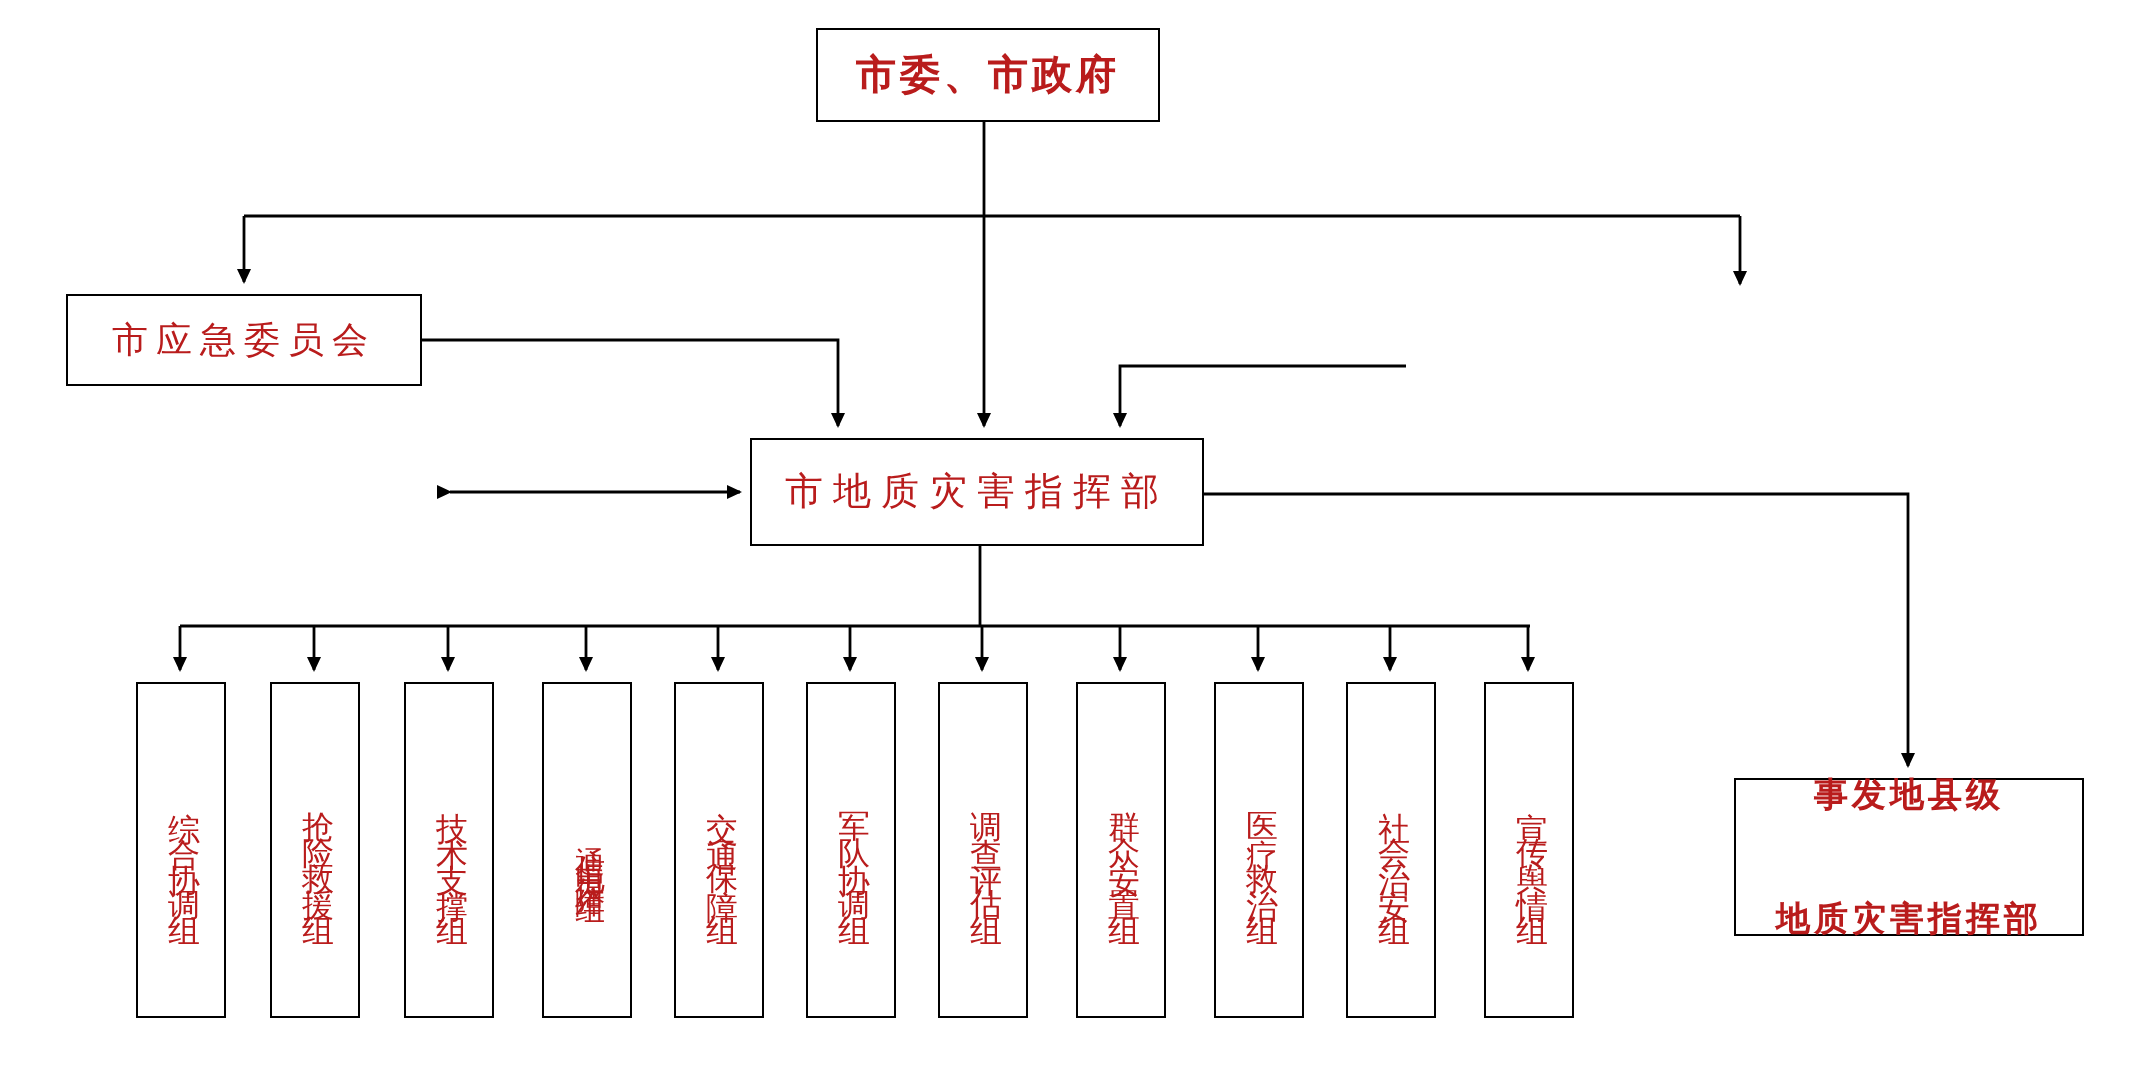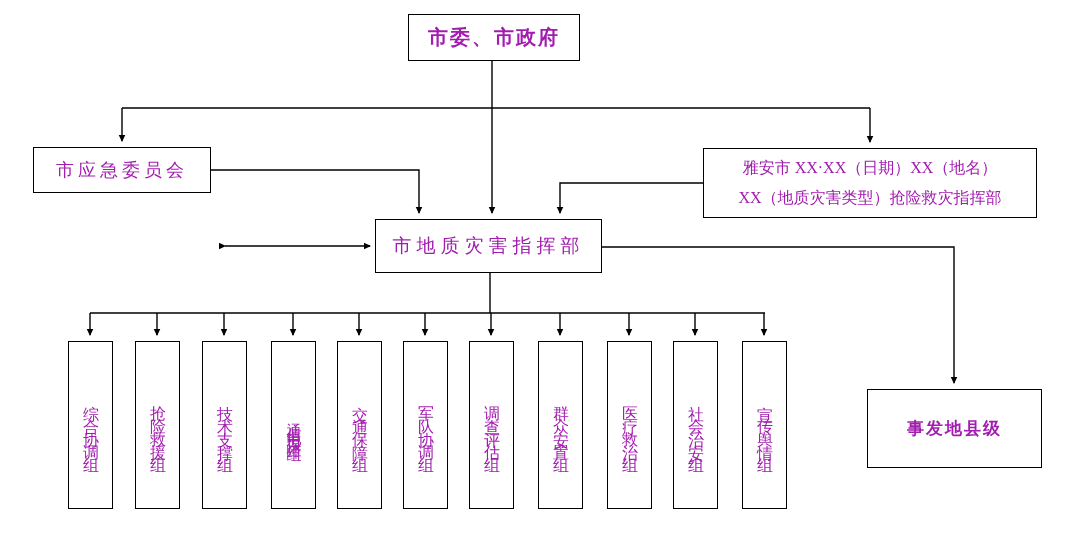--- a/index.html
+++ b/index.html
@@ -6,21 +6,21 @@
     margin: 0;
     padding: 0;
     background: #ffffff;
   }
   #canvas {
     position: relative;
     width: 1076px;
     height: 536px;
     background: #ffffff;
     font-family: "Liberation Serif", "DejaVu Serif", serif;
-    color: #a21caf;
+    color: #b91c1c;
     overflow: hidden;
   }
   #connectors {
     position: absolute;
     left: 0; top: 0;
     width: 1076px; height: 536px;
     pointer-events: none;
   }
   .node {
     position: absolute;
@@ -127,32 +127,29 @@
   </svg>
 
   <div class="node node--top">
     <span>市委、市政府</span>
   </div>
 
   <div class="node node--emergency">
     <span>市应急委员会</span>
   </div>
 
-  <div class="node node--yaan">
-    <span>雅安市 XX·XX（日期）XX（地名）</span>
-    <span>XX（地质灾害类型）抢险救灾指挥部</span>
-  </div>
 
 
   <div class="node node--cityhq">
     <span>市地质灾害指挥部</span>
   </div>
 
   <div class="node node--county">
     <span>事发地县级</span>
+    <span>地质灾害指挥部</span>
   </div>
 
   <div class="vbox" style="left:68px">
     <span>综合协调组</span>
   </div>
   <div class="vbox" style="left:135px">
     <span>抢险救援组</span>
   </div>
   <div class="vbox" style="left:202px">
     <span>技术支撑组</span>

